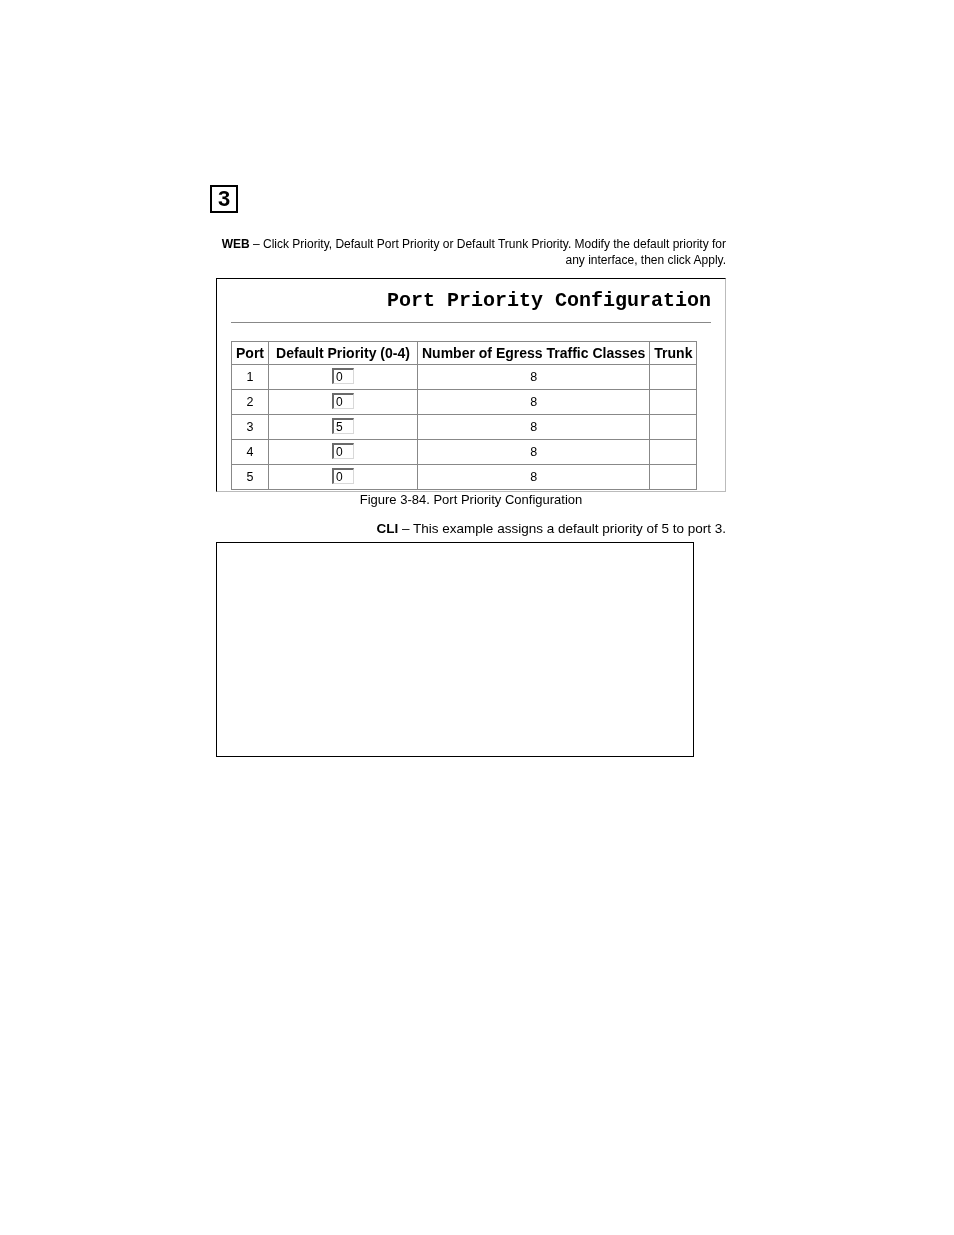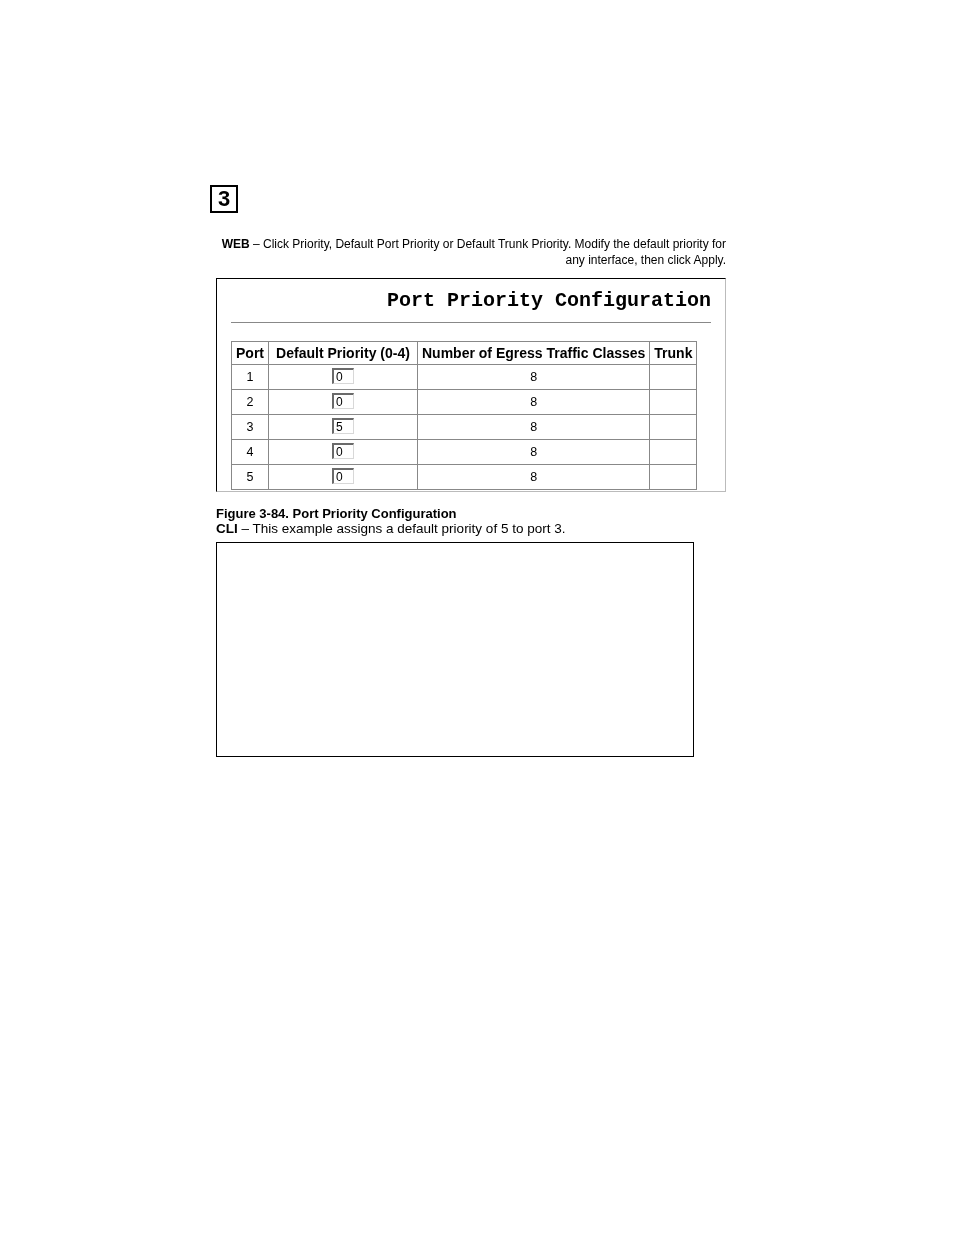--- a/index.html
+++ b/index.html
@@ -100,27 +100,29 @@
     border-top: 2px solid #6a6a6a;
     border-left: 2px solid #6a6a6a;
     border-right: 1px solid #d8d8d8;
     border-bottom: 1px solid #d8d8d8;
     background: #fff;
     box-sizing: border-box;
     text-align: left;
     font-family: Arial, Helvetica, sans-serif;
   }
   .figure-caption {
-    text-align: left;
-    font-weight: 700;
+    text-align: center;
+    font-weight: 400;
     font-size: 13px;
-    margin-top: 14px;
+    margin-top: 0;
   }
   .cli-para {
     font-size: 13.5px;
+    margin-top: 14px;
+    text-align: right;
   }
   .cli-box {
     border: 1px solid #000;
     box-sizing: border-box;
     height: 215px;
     margin-top: 6px;
     width: 478px;
   }
   .bold { font-weight: 700; }
 </style>

